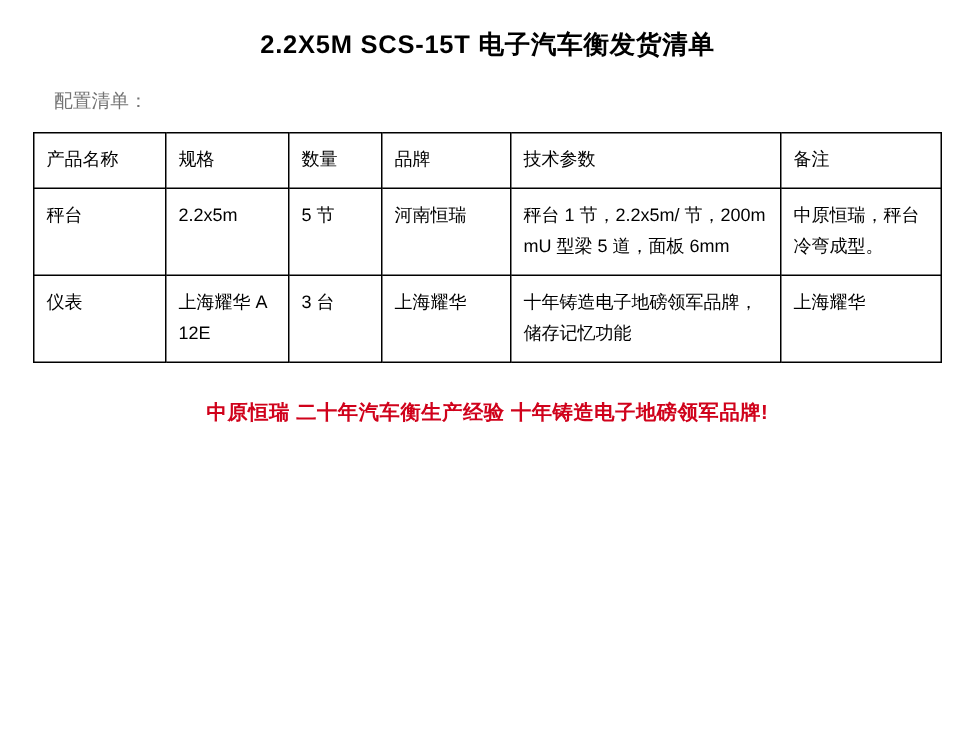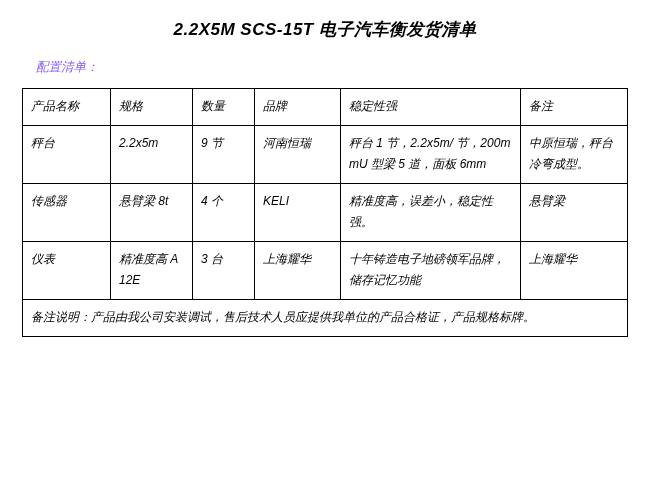--- a/index.html
+++ b/index.html
@@ -12,34 +12,33 @@
     background: #ffffff;
     font-family: "Liberation Sans", sans-serif;
     color: #000000;
     overflow: hidden;
   }
   .page {
     position: relative;
     width: 650px;
     height: 479px;
     box-sizing: border-box;
-    font-style: italic;
   }
   .doc-title {
     text-align: center;
     font-size: 17px;
     font-weight: bold;
     letter-spacing: 0.5px;
     padding-top: 18px;
     color: #000;
   }
   .subtitle {
     font-size: 12.5px;
     padding: 18px 12px 12px 36px;
-    color: #8b5cf6;
+    color: #737373;
   }
   .table-wrap {
     padding: 0 22px;
   }
   table.spec {
     width: 100%;
     border-collapse: collapse;
     table-layout: fixed;
     border: 1px solid #000;
   }
@@ -91,54 +90,44 @@
           <col class="col4">
           <col class="col5">
           <col class="col6">
       </colgroup>
       <tbody>
         <tr>
           <td>产品名称</td>
           <td>规格</td>
           <td>数量</td>
           <td>品牌</td>
-          <td>稳定性强</td>
+          <td>技术参数</td>
           <td>备注</td>
         </tr>
 
         <tr>
           <td>秤台</td>
           <td>2.2x5m</td>
-          <td>9 节</td>
+          <td>5 节</td>
           <td>河南恒瑞</td>
           <td>秤台 1 节，2.2x5m/ 节，200mmU 型梁 5 道，面板 6mm</td>
           <td>中原恒瑞，秤台冷弯成型。</td>
         </tr>
 
-        <tr>
-          <td>传感器</td>
-          <td>悬臂梁 8t</td>
-          <td>4 个</td>
-          <td>KELI</td>
-          <td>精准度高，误差小，稳定性强。</td>
-          <td>悬臂梁</td>
-        </tr>
 
         <tr>
           <td>仪表</td>
-          <td>精准度高 A12E</td>
+          <td>上海耀华 A12E</td>
           <td>3 台</td>
           <td>上海耀华</td>
           <td>十年铸造电子地磅领军品牌，储存记忆功能</td>
           <td>上海耀华</td>
         </tr>
 
 
 
-        <tr>
-          <td class="note-row" colspan="6">备注说明：产品由我公司安装调试，售后技术人员应提供我单位的产品合格证，产品规格标牌。</td>
-        </tr>
       </tbody>
     </table>
   </div>
 
+  <div class="footer-slogan">中原恒瑞 二十年汽车衡生产经验 十年铸造电子地磅领军品牌!</div>
 
 </div>
 
 </body></html>

